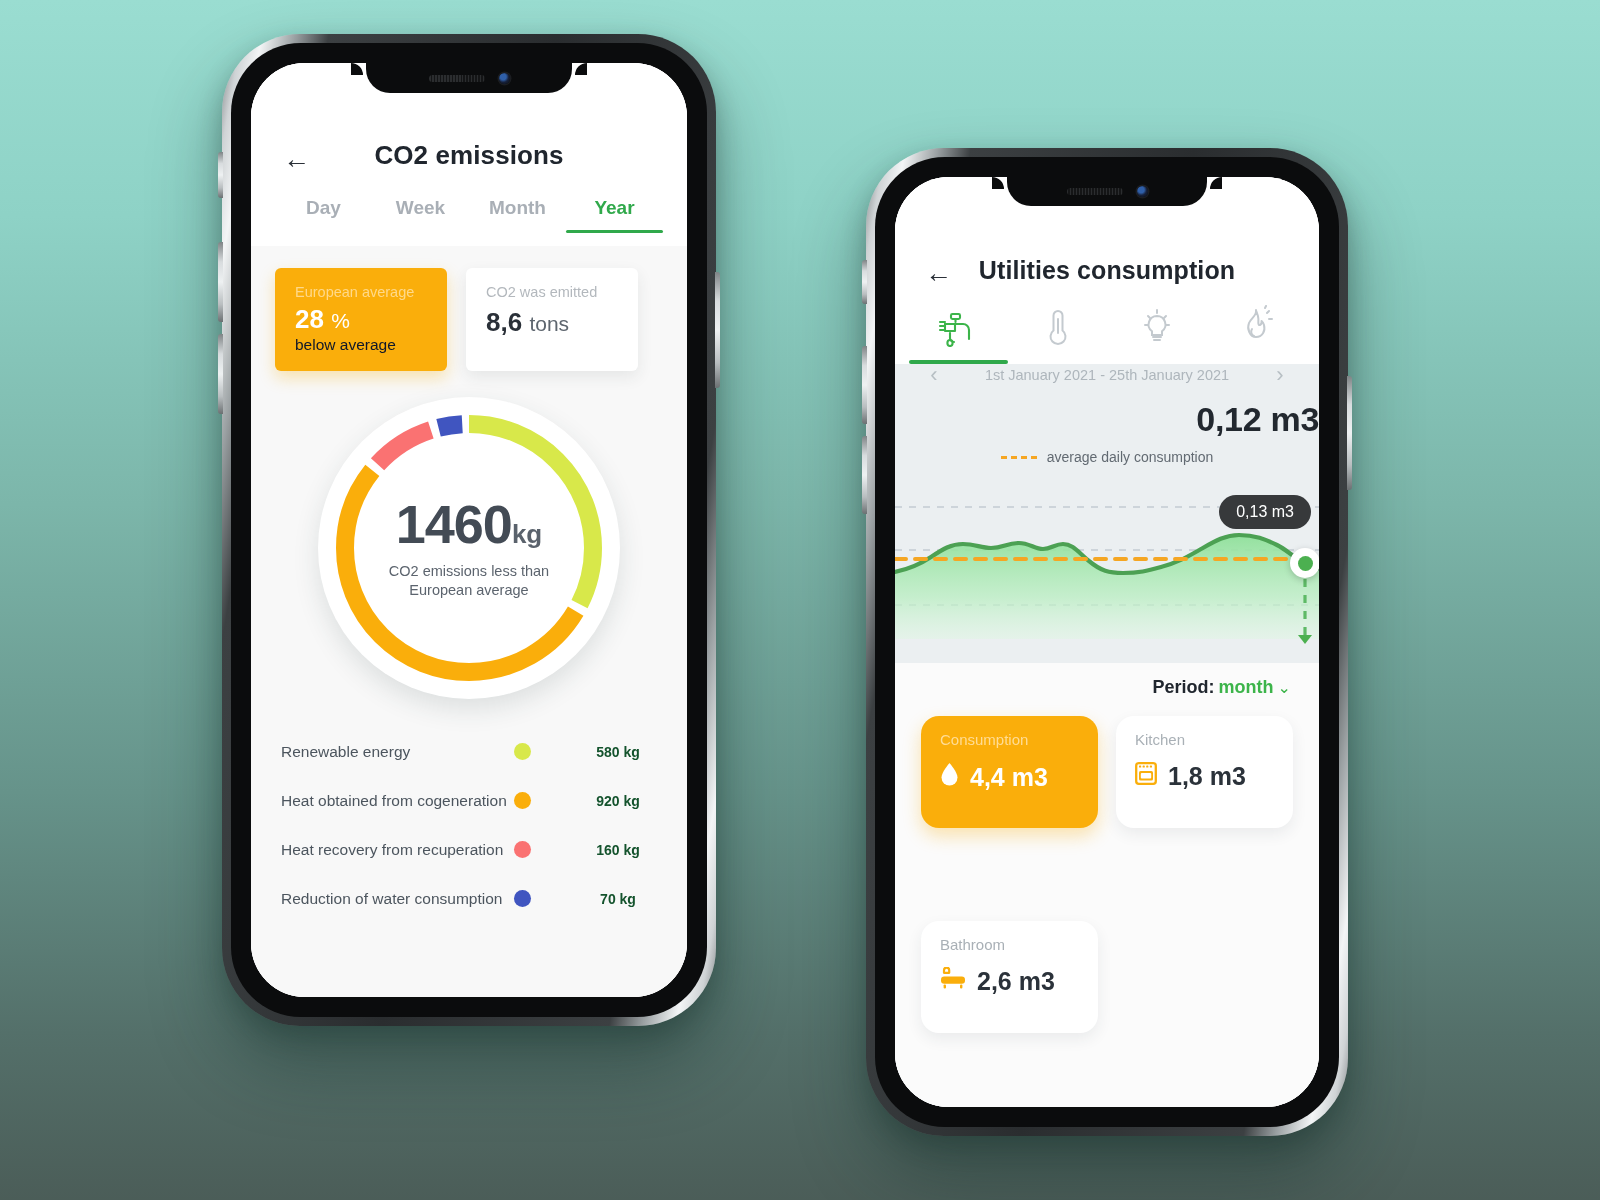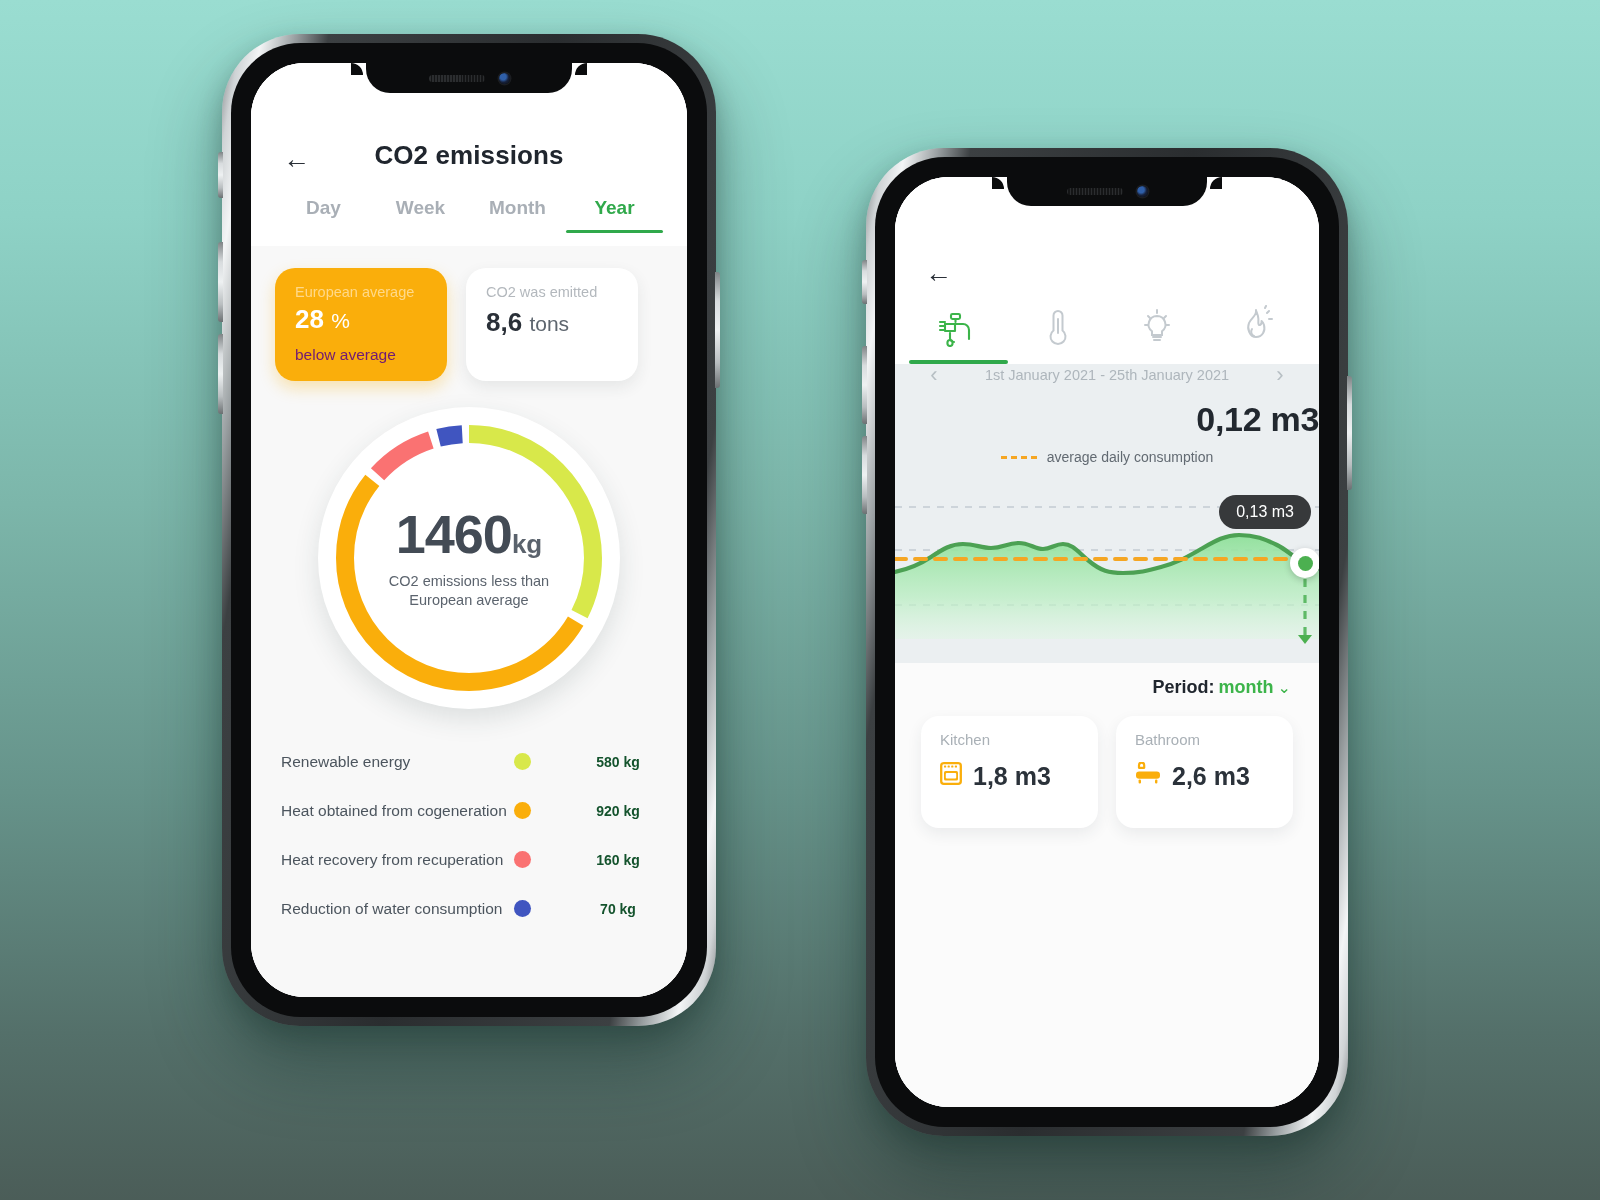--- a/index.html
+++ b/index.html
@@ -52,30 +52,30 @@
     font-size:26px; font-weight:bold; color:#20262e; letter-spacing:.1px;}
 
   .tabs{ display:flex; background:#fff; padding:0 24px; }
   .tab{ flex:1; text-align:center; padding:14px 0 13px; font-size:19px; color:#a9afb6; font-weight:bold; cursor:pointer;}
   .tab.active{ color:#30A94B; }
   .tab .ul{ display:block; height:3px; margin-top:11px; border-radius:2px; background:transparent;}
   .tab.active .ul{ background:#30A94B; }
 
   .co2-body{ flex:1; background:#f8f8f8; padding:22px 24px 0; overflow:hidden;}
   .stat-row{ display:flex; gap:19px; }
-  .stat-card{ border-radius:20px; padding:16px 20px 17px; }
+  .stat-card{ border-radius:6px; padding:16px 20px 17px; }
   .stat-card.orange{ width:172px; background:#FAAE0B; box-shadow:0 7px 16px rgba(250,174,11,.30);}
   .stat-card.white{ width:172px; background:#fff; box-shadow:0 6px 16px rgba(40,50,60,.09);}
   .stat-label{ font-size:14.5px; color:#FFD98A; margin-bottom:6px;}
   .stat-card.white .stat-label{ color:#b3b8bd; }
   .stat-value{ font-size:26px; font-weight:bold; color:#fff; line-height:1.05;}
   .stat-value .unit{ font-size:21px; font-weight:normal; }
   .stat-card.white .stat-value{ color:#2a3038; }
   .stat-card.white .stat-value .unit{ color:#5d656e; }
-  .stat-sub{ font-size:15.5px; color:#701a75; margin-top:13px;}
+  .stat-sub{ font-size:15.5px; color:#0f172a; margin-top:3px;}
 
   .donut-wrap{ display:flex; justify-content:center; margin-top:26px; }
   .donut{ position:relative; width:302px; height:302px; border-radius:50%;
     background:#fff; box-shadow:0 10px 26px rgba(40,60,60,.13);}
   .donut svg{ position:absolute; inset:0; }
   .donut-center{ position:absolute; inset:0; display:flex; flex-direction:column;
     align-items:center; justify-content:center; padding:0 42px;}
   .donut-num{ font-size:54px; font-weight:bold; color:#434b55; line-height:1; letter-spacing:-1px;}
   .donut-num .u{ font-size:26px; font-weight:bold; color:#5a626c; letter-spacing:0;}
   .donut-cap{ margin-top:11px; font-size:14.5px; color:#5c646e; text-align:center; line-height:1.28;}
@@ -272,20 +272,21 @@
         <span class="speaker"></span>
         <span class="cam"></span>
       </div>
       <div class="notch-l" style="left:calc(50% - 115px);"></div>
       <div class="notch-r" style="right:calc(50% - 115px);"></div>
 
       <div class="app">
 
         <div class="appbar u-appbar">
           <span class="back-arrow">←</span>
+          <div class="appbar-title">Utilities consumption</div>
         </div>
 
         <div class="icon-tabs">
           <div class="icon-tab active">
             <span class="glyph">
               <svg width="44" height="40" viewBox="0 0 44 40" fill="none" stroke="#3CB44A" stroke-width="2.1" stroke-linecap="round" stroke-linejoin="round">
                 <rect x="14" y="7" width="9" height="5" rx="1.4"></rect>
                 <path d="M18.5 12v3"></path>
                 <path d="M8 17h18a6 6 0 0 1 6 6v6"></path>
                 <path d="M8 17v7h10v-7"></path>
@@ -373,20 +374,31 @@
                 <i></i>
               </div>
           </div>
 
 
           <div class="period">
             <span>Period:</span><span class="v">month</span><span class="cv">⌄</span>
           </div>
 
           <div class="cards">
+            <div class="kcard hl">
+              <div class="kl">Consumption</div>
+              <div class="kv">
+                <span>
+                  <svg width="19" height="25" viewBox="0 0 19 25">
+                      <path d="M9.5 1C9.5 1 1.5 10 1.5 15.6A8 8 0 0 0 17.5 15.6C17.5 10 9.5 1 9.5 1z" fill="#ffffff"></path>
+                    </svg>
+                </span>
+                <span>4,4 m3</span>
+              </div>
+            </div>
             <div class="kcard">
               <div class="kl">Kitchen</div>
               <div class="kv">
                 <span>
                   <svg width="22" height="23" viewBox="0 0 22 23">
                     <rect x="1.2" y="1.2" width="19.6" height="20.6" rx="2.6" fill="none" stroke="#FAAE0B" stroke-width="2.3"></rect>
                     <g fill="#FAAE0B">
                         <rect x="4" y="3.6" width="2.2" height="2" rx=".6"></rect>
                         <rect x="7.6" y="3.6" width="2.2" height="2" rx=".6"></rect>
                         <rect x="11.2" y="3.6" width="2.2" height="2" rx=".6"></rect>

